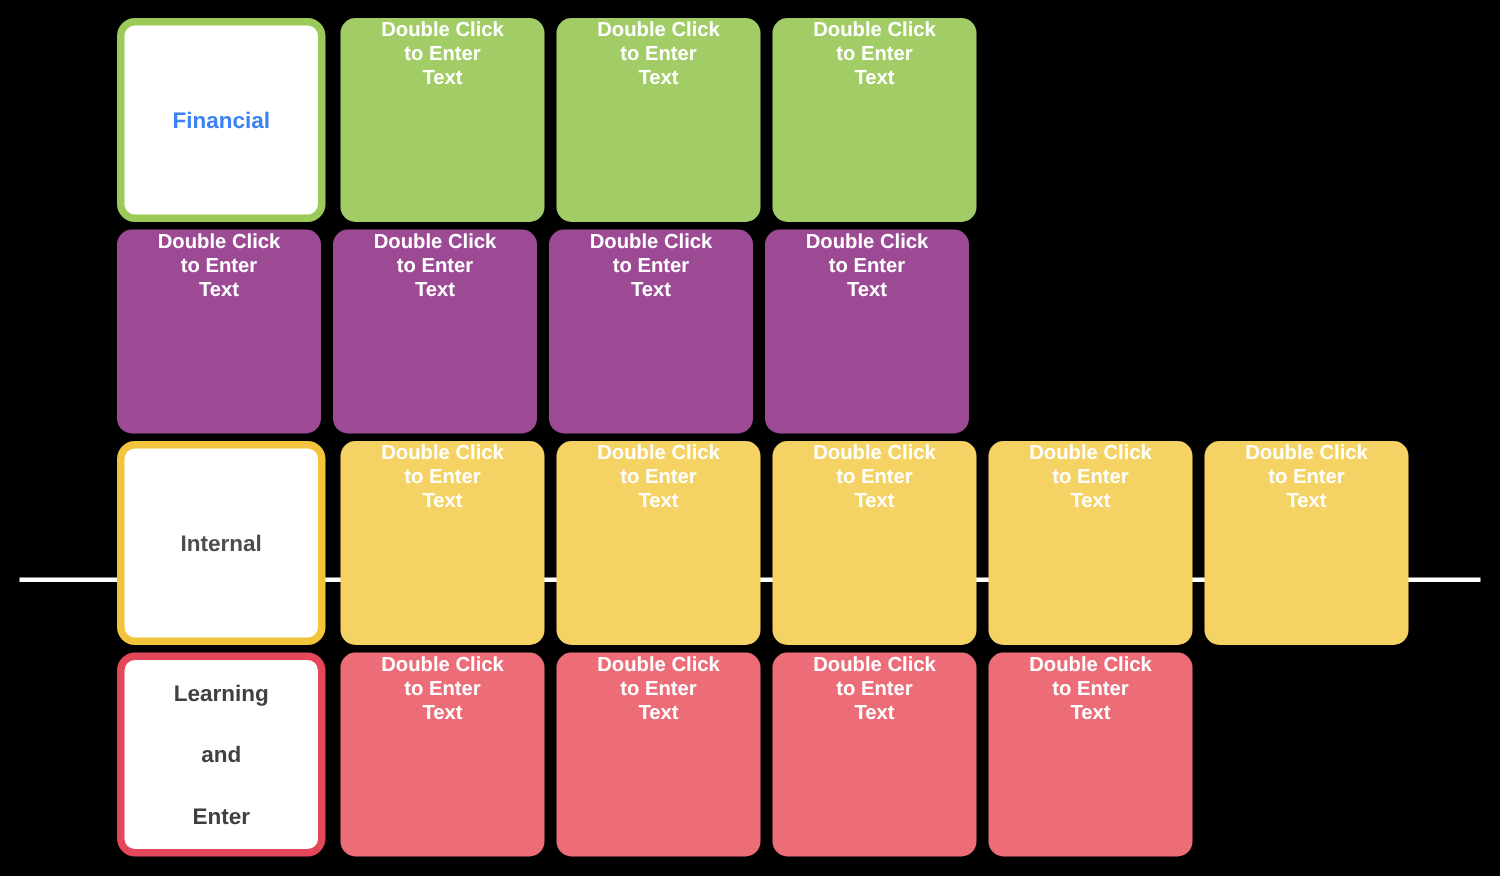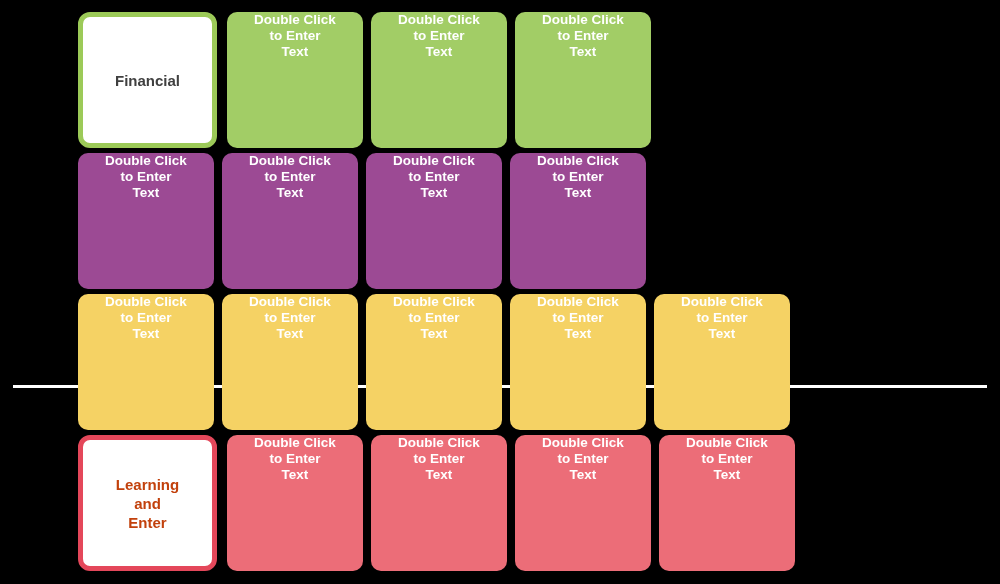--- a/index.html
+++ b/index.html
@@ -60,21 +60,21 @@
     text-align: center;
   }
 </style>
 </head>
 <body>
 
 <div class="canvas" style="background: rgb(0, 0, 0);">
   <div class="divider" style="background: rgb(255, 255, 255);"></div>
 
 <div class="row" style="top: 12px;">
-      <div class="label-card" style="border-color: rgb(156, 202, 88); color: #404040;">
+      <div class="label-card" style="border-color: rgb(156, 202, 88); color: #3b82f6;">
         <div>Financial</div>
       </div>
       <div class="card" style="background: rgb(162, 205, 102); color: rgb(255, 255, 255);">
         <div>Double Click</div>
         <div>to Enter</div>
         <div>Text</div>
       </div>
       <div class="card" style="background: rgb(162, 205, 102); color: rgb(255, 255, 255);">
         <div>Double Click</div>
         <div>to Enter</div>
@@ -102,20 +102,23 @@
         <div>to Enter</div>
         <div>Text</div>
       </div>
       <div class="card" style="background: rgb(156, 74, 148); color: rgb(255, 255, 255);">
         <div>Double Click</div>
         <div>to Enter</div>
         <div>Text</div>
       </div>
     </div>
     <div class="row" style="top: 294px;">
+      <div class="label-card" style="border-color: rgb(242, 196, 61); color: rgb(77, 77, 77);">
+        <div>Internal</div>
+      </div>
       <div class="card" style="background: rgb(245, 210, 100); color: rgb(255, 255, 255);">
         <div>Double Click</div>
         <div>to Enter</div>
         <div>Text</div>
       </div>
       <div class="card" style="background: rgb(245, 210, 100); color: rgb(255, 255, 255);">
         <div>Double Click</div>
         <div>to Enter</div>
         <div>Text</div>
       </div>
@@ -129,21 +132,21 @@
         <div>to Enter</div>
         <div>Text</div>
       </div>
       <div class="card" style="background: rgb(245, 210, 100); color: rgb(255, 255, 255);">
         <div>Double Click</div>
         <div>to Enter</div>
         <div>Text</div>
       </div>
     </div>
     <div class="row" style="top: 435px;">
-      <div class="label-card" style="border-color: rgb(228, 71, 90); color: #c2410c;">
+      <div class="label-card" style="border-color: rgb(228, 71, 90); color: #404040; gap: 22px;">
         <div>Learning</div>
         <div>and</div>
         <div>Enter</div>
       </div>
       <div class="card" style="background: rgb(236, 109, 120); color: rgb(255, 255, 255);">
         <div>Double Click</div>
         <div>to Enter</div>
         <div>Text</div>
       </div>
       <div class="card" style="background: rgb(236, 109, 120); color: rgb(255, 255, 255);">

